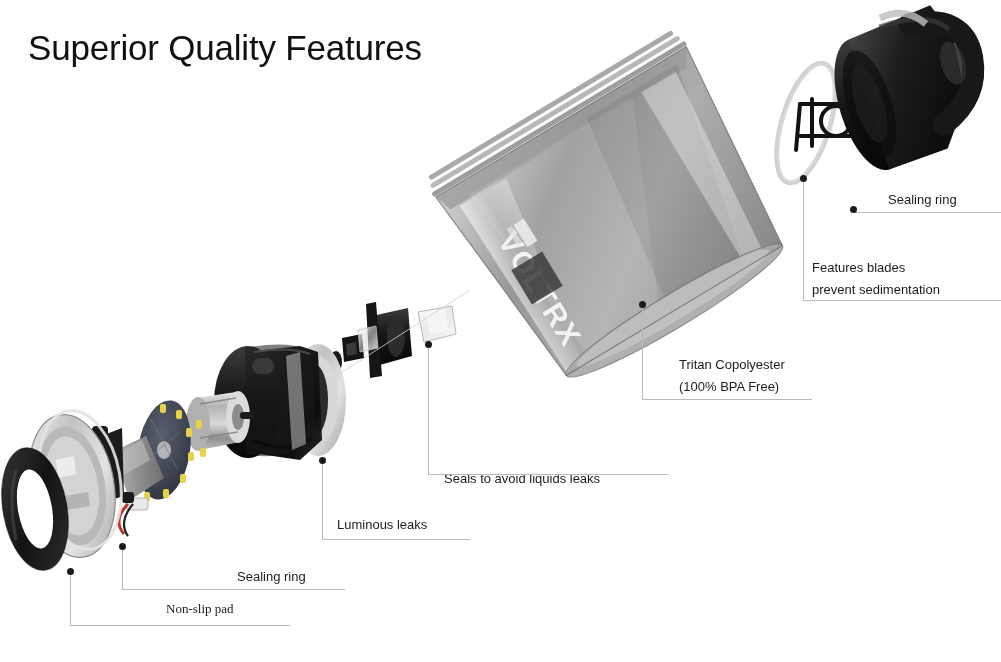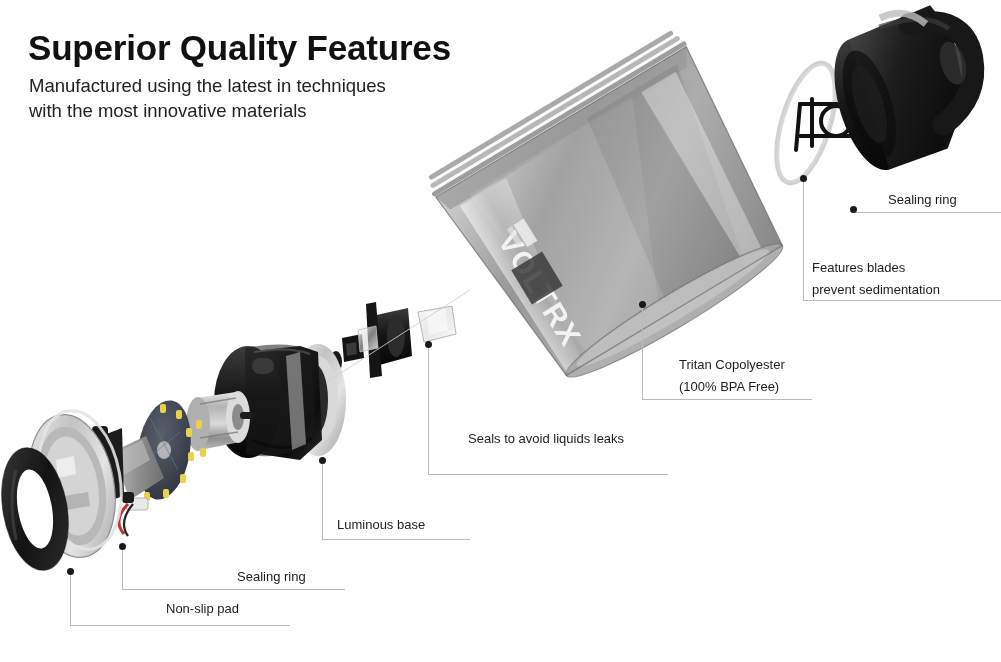--- a/index.html
+++ b/index.html
@@ -9,21 +9,21 @@
     font-family:"Liberation Sans", sans-serif;
     color:#1a1a1a;
     overflow:hidden;
     position:relative;
   }
   #stage{position:absolute;inset:0;width:1001px;height:662px;}
 
   
   .title{
     position:absolute;left:28px;top:28px;
-    font-size:35px;font-weight:bold;letter-spacing:-.2px;
+    font-size:35px;font-weight:normal;letter-spacing:-.2px;
     color:#111;white-space:nowrap;
   }
   .subtitle{
     position:absolute;left:29px;top:73px;
     font-size:18.5px;line-height:25px;color:#222;
     white-space:pre-line;font-weight:normal;
   }
 
   
   .callout{position:absolute;font-size:13px;line-height:22px;color:#1c1c1c;white-space:pre-line;}
@@ -263,52 +263,50 @@
       <ellipse cx="35" cy="509" rx="32" ry="62" transform="rotate(-10 35 509)" fill="url(#gRing)"></ellipse>
       <ellipse cx="35" cy="509" rx="17" ry="40" transform="rotate(-10 35 509)" fill="#ffffff"></ellipse>
       <ellipse cx="35" cy="509" rx="32" ry="62" transform="rotate(-10 35 509)" fill="none" stroke="#000" stroke-width="1" opacity=".5"></ellipse>
       <path d="M16 470 Q8 500 16 540" fill="none" stroke="#4a4a4a" stroke-width="3" opacity=".6"></path>
     </g>
 
     <path d="M330 380 L470 290" stroke="#cfcfcf" stroke-width="1" fill="none" opacity=".85"></path>
   </svg>
 
   <div class="title">Superior Quality Features</div>
-  <div class="subtitle">Manufactured using the latest in techniques
-with the most innovative materials</div>
 
   <div class="callout" style="left:888px;top:189px;">Sealing ring</div>
   <div class="lead-h" style="left:853px;top:212px;width:148px;"></div>
   <div class="dot" style="left:850px;top:206px;"></div>
 
   <div class="callout" style="left:812px;top:257px;">Features blades
 prevent sedimentation</div>
   <div class="lead-v" style="left:803px;top:181px;height:120px;"></div>
   <div class="lead-h" style="left:803px;top:300px;width:198px;"></div>
   <div class="dot" style="left:800px;top:175px;"></div>
 
   <div class="callout" style="left:652px;top:354px;margin-left:27px;">Tritan Copolyester
 (100% BPA Free)</div>
   <div class="lead-v" style="left:642px;top:307px;height:93px;"></div>
   <div class="lead-h" style="left:642px;top:399px;width:170px;"></div>
   <div class="dot" style="left:639px;top:301px;"></div>
 
-  <div class="callout" style="left:444px;top:428px;margin-left:24px;">Seals to avoid liquids leaks</div>
+  <div class="callout" style="left:444px;top:468px;">Seals to avoid liquids leaks</div>
   <div class="lead-v" style="left:428px;top:347px;height:128px;"></div>
   <div class="lead-h" style="left:428px;top:474px;width:240px;"></div>
   <div class="dot" style="left:425px;top:341px;"></div>
 
-  <div class="callout" style="left:337px;top:514px;">Luminous base</div>
+  <div class="callout" style="left:337px;top:514px;">Luminous leaks</div>
   <div class="lead-v" style="left:322px;top:463px;height:77px;"></div>
   <div class="lead-h" style="left:322px;top:539px;width:148px;"></div>
   <div class="dot" style="left:319px;top:457px;"></div>
 
   <div class="callout" style="left:237px;top:566px;">Sealing ring</div>
   <div class="lead-v" style="left:122px;top:549px;height:41px;"></div>
   <div class="lead-h" style="left:122px;top:589px;width:223px;"></div>
   <div class="dot" style="left:119px;top:543px;"></div>
 
-  <div class="callout" style="left:166px;top:598px;">Non-slip pad</div>
+  <div class="callout" style="left:166px;top:598px;font-family:Liberation Serif, serif;">Non-slip pad</div>
   <div class="lead-v" style="left:70px;top:574px;height:52px;"></div>
   <div class="lead-h" style="left:70px;top:625px;width:220px;"></div>
   <div class="dot" style="left:67px;top:568px;"></div>
 
 </div>
 
 </body></html>

